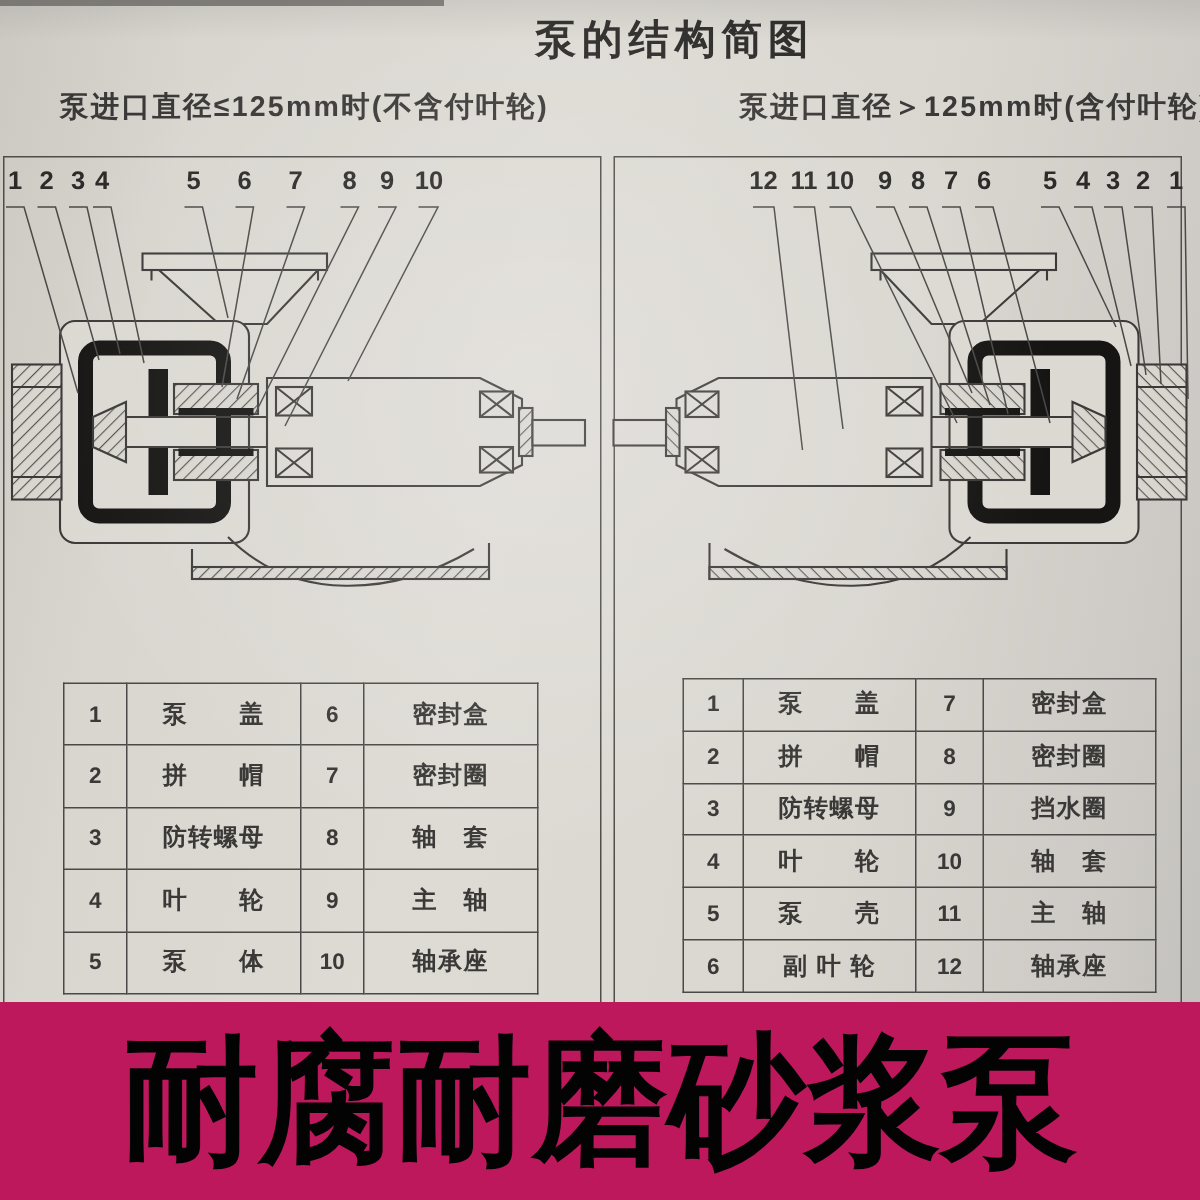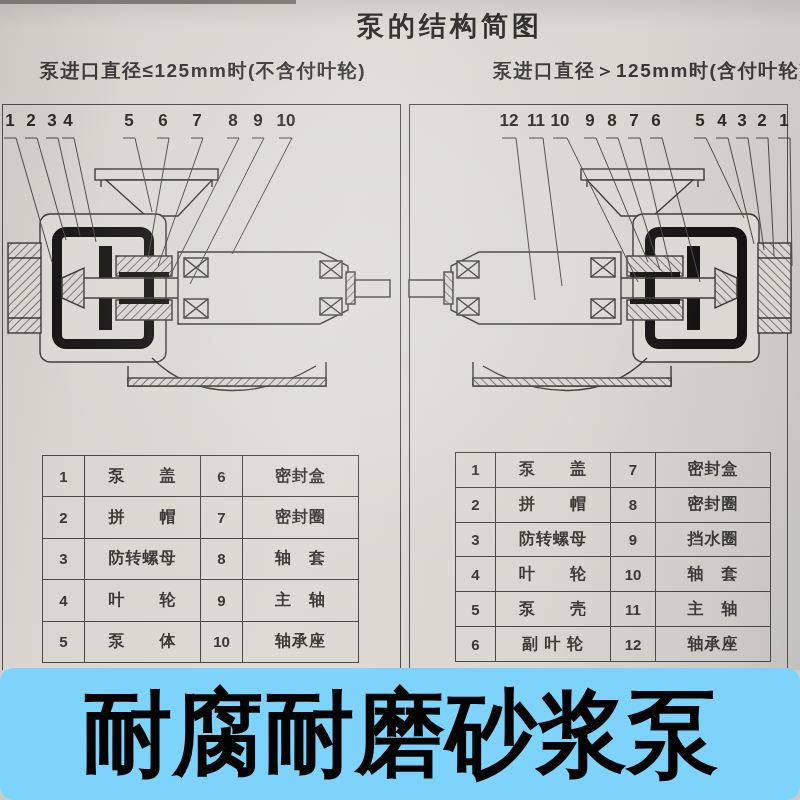--- a/index.html
+++ b/index.html
@@ -21,22 +21,22 @@
   .panel.right{left:409px;width:379px;}
   .art{position:absolute;left:0;top:0;width:800px;height:670px;}
   .co{position:absolute;top:111px;transform:translateX(-50%);font-size:17px;font-weight:600;color:#2c2b29;letter-spacing:0;}
   table.parts{position:absolute;border-collapse:collapse;table-layout:fixed;background:transparent;}
   table.parts td{border:1.4px solid #4a4947;text-align:center;vertical-align:middle;
     color:#3a3937;padding:0;overflow:hidden;white-space:nowrap;}
   td.num{font-size:15px;font-weight:700;}
   td.name{font-size:16px;font-weight:700;letter-spacing:1px;}
   table.parts.tleft{left:42px;top:455px;width:316px;height:208px;}
   table.parts.tright{left:455px;top:452px;width:315px;height:210px;}
-  .banner{position:absolute;left:0;top:668px;width:800px;height:132px;background:#7dd3fc;
-    display:flex;align-items:center;justify-content:center;border-radius:14px;}
+  .banner{position:absolute;left:0;top:668px;width:800px;height:132px;background:#be185d;
+    display:flex;align-items:center;justify-content:center;}
   .banner span{font-size:91px;font-weight:900;color:#030303;letter-spacing:0px;
     transform:scaleY(1.04);white-space:nowrap;}
 </style>
 </head>
 <body>
 
 <div class="stage">
   <div class="photo">
     <div class="edge-artifact"></div>
 

